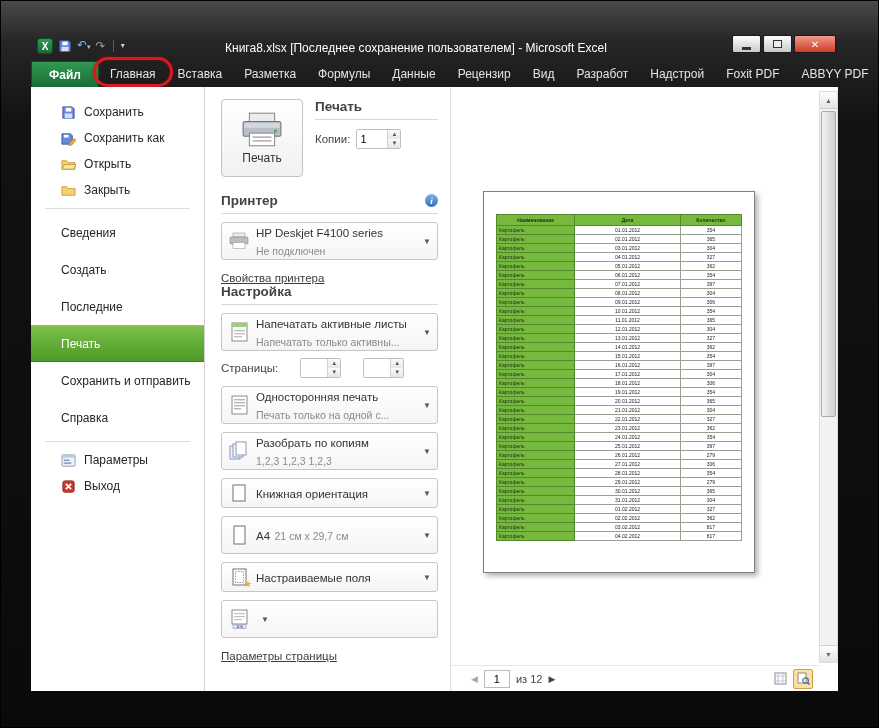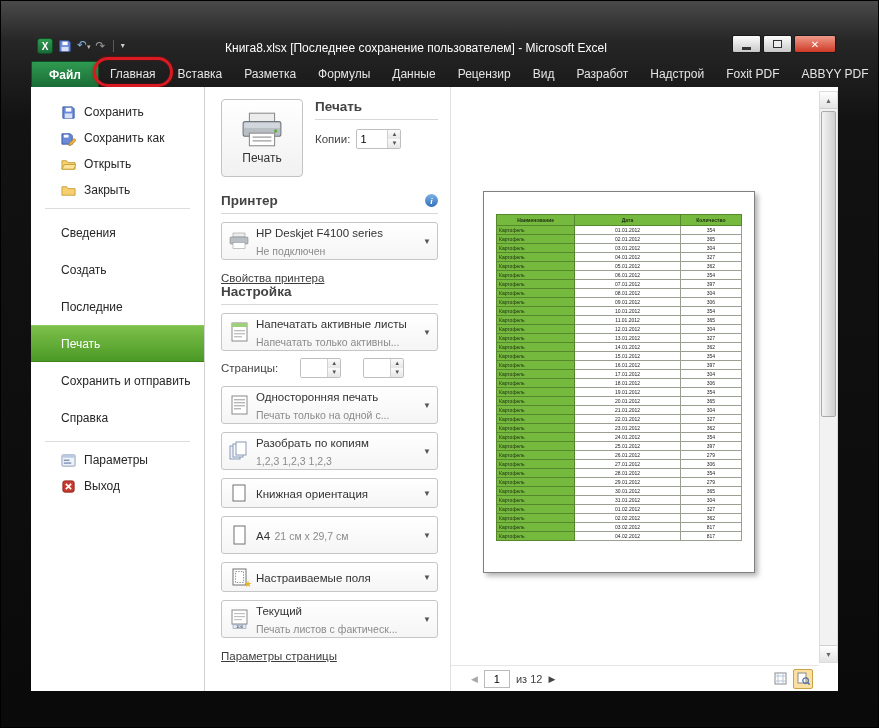--- a/index.html
+++ b/index.html
@@ -368,24 +368,20 @@
         <span class="ic">
           <svg width="17" height="20" viewBox="0 0 17 20">
               <rect x="1" y="1" width="15" height="14" fill="#fff" stroke="#8a8a8a"></rect>
               <rect x="2" y="15.5" width="13" height="4" fill="#dfe8f5" stroke="#8a9ab5" stroke-width=".6"></rect>
               <text x="8.5" y="19" font-size="4.2" text-anchor="middle" fill="#333" font-family="Liberation Sans, sans-serif">100</text>
               <rect x="3" y="4" width="11" height="1.2" fill="#c0c0c0"></rect>
               <rect x="3" y="7" width="11" height="1.2" fill="#c0c0c0"></rect>
               <rect x="3" y="10" width="8" height="1.2" fill="#c0c0c0"></rect>
             </svg>
         </span>
-        <span class="txt">
-          <span class="t1">Текущий</span>
-          <span class="t2">Печать листов с фактическ...</span>
-        </span>
         <span class="car">▼</span>
       </div>
 
       <span class="plink">Параметры страницы</span>
     </div>
 
     <div class="preview">
       <div class="page">
         <table class="ptable">
           <colgroup>

